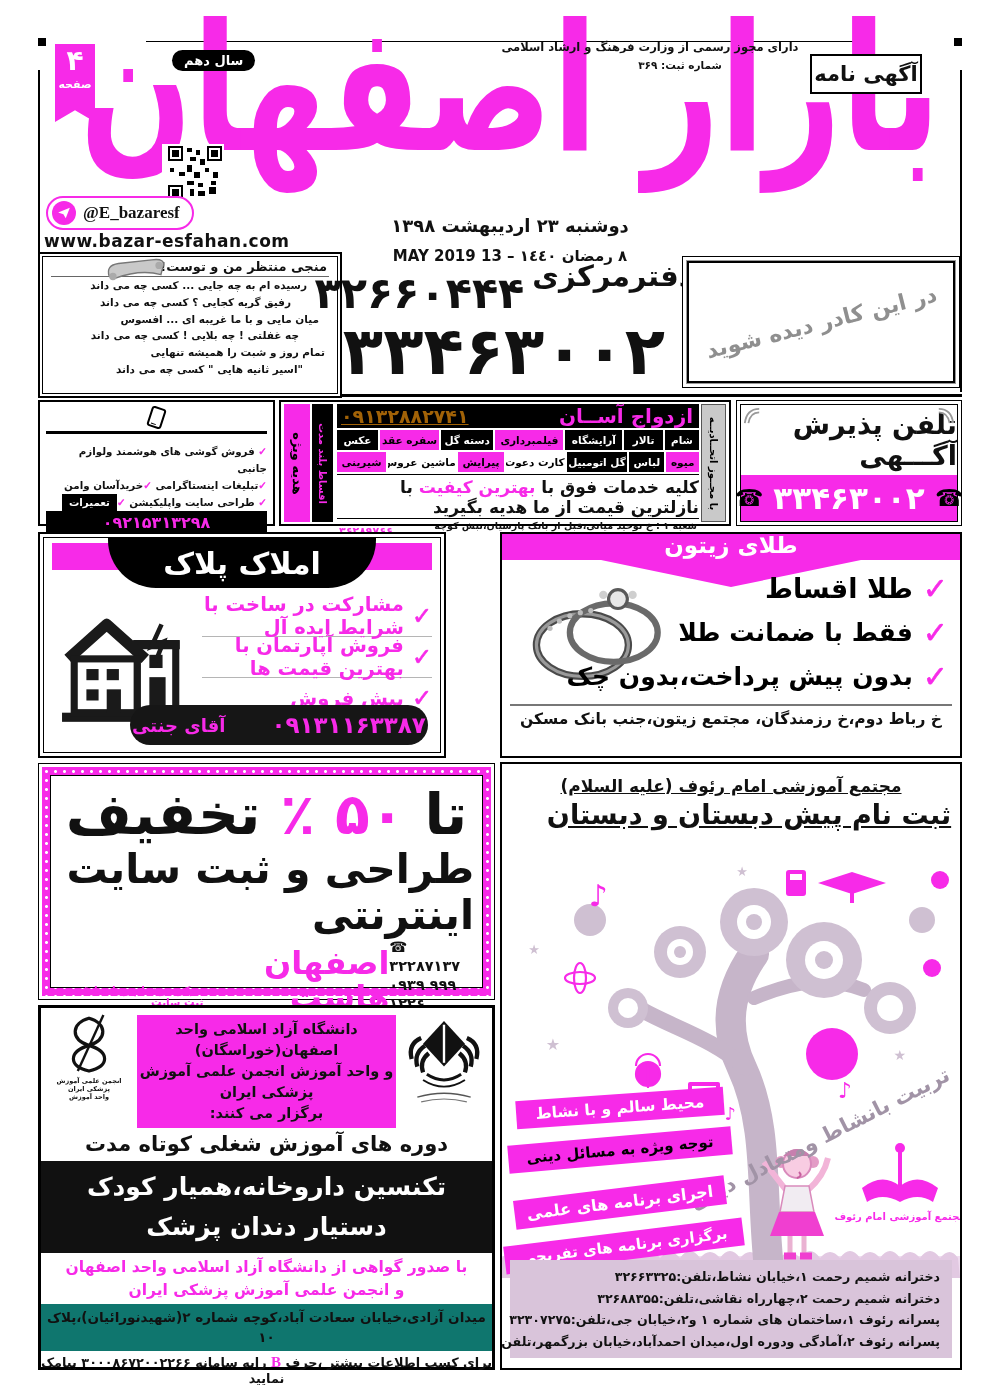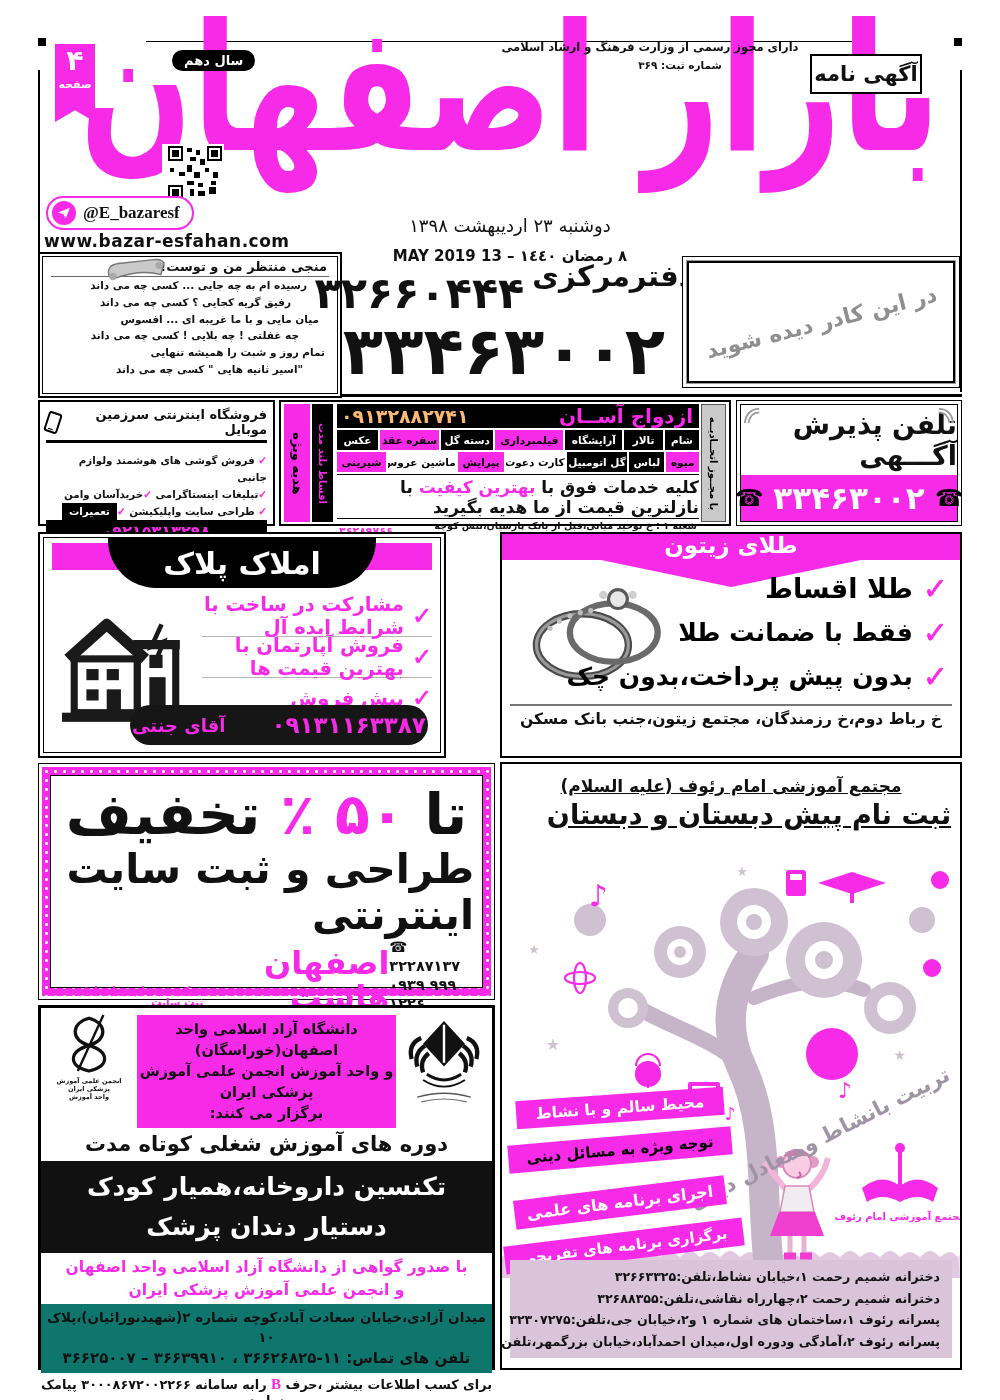--- a/index.html
+++ b/index.html
@@ -21,21 +21,21 @@
   .license{position:absolute;left:500px;top:40px;width:300px;text-align:center;font-size:11.5px;font-weight:bold;z-index:2;}
   .regno{position:absolute;left:560px;top:59px;width:240px;text-align:center;font-size:10.5px;font-weight:bold;z-index:2;}
   .adtag{position:absolute;left:810px;top:54px;width:108px;height:36px;border:2px solid #000;background:#fff;
          display:flex;align-items:center;justify-content:center;font-size:21px;font-weight:bold;z-index:2;}
   .qr{position:absolute;left:162px;top:144px;width:58px;height:58px;background:#fff;padding:2px;z-index:2;}
   .tg-pill{position:absolute;left:46px;top:196px;height:30px;display:flex;direction:ltr;align-items:center;gap:7px;
            border:2px solid var(--mag);border-radius:18px;background:#fff;padding:0 12px 0 4px;z-index:3;}
   .tg-circle{width:24px;height:24px;border-radius:50%;background:var(--mag);display:flex;align-items:center;justify-content:center;}
   .tg-text{font-family:"Liberation Serif","DejaVu Serif",serif;font-weight:bold;font-size:17px;}
   .site{position:absolute;left:44px;top:231px;font-weight:bold;font-size:17px;direction:ltr;letter-spacing:.5px;z-index:3;}
-  .date-fa{position:absolute;left:350px;top:215px;width:320px;text-align:center;font-size:18px;font-weight:normal;z-index:3;}
+  .date-fa{position:absolute;left:350px;top:215px;width:320px;text-align:center;font-size:18px;font-weight:bold;z-index:3;}
   .date-mix{position:absolute;left:350px;top:247px;width:320px;text-align:center;font-size:15px;font-weight:bold;z-index:3;}
   
   .poem{position:absolute;left:38px;top:252px;width:296px;height:138px;border:2px solid #000;background:#fff;padding:2px;z-index:3;}
   .poem-in{border:1px solid #000;height:100%;box-sizing:border-box;padding:2px 8px;position:relative;}
   .poem-title{font-size:13px;font-weight:bold;text-align:right;padding-right:2px;border-bottom:1px solid #666;padding-bottom:2px;}
   .poem-scroll{position:absolute;left:60px;top:1px;width:66px;height:24px;}
   .poem-line{font-size:10.5px;font-weight:bold;line-height:16.8px;white-space:nowrap;}
   
   .office{position:absolute;left:338px;top:268px;width:332px;height:50px;display:flex;direction:rtl;
           align-items:center;justify-content:center;gap:8px;z-index:3;}
@@ -71,21 +71,21 @@
   .vstrip span{transform:rotate(90deg);white-space:nowrap;font-weight:bold;}
   .strip-gift{left:3px;width:26px;background:var(--mag);color:#000;}
   .strip-gift span{font-size:13px;}
   .strip-inst{left:31px;width:21px;background:#000;color:var(--mag);}
   .strip-inst span{font-size:10px;}
   .strip-lic{right:3px;width:23px;background:#c9c9c9;color:#000;border:1px solid #555;}
   .strip-lic span{font-size:10px;}
   .mar-main{position:absolute;left:56px;right:30px;top:2px;bottom:2px;display:flex;flex-direction:column;}
   .mar-head{background:#000;height:29px;display:flex;align-items:center;}
   .mar-title{flex:1.1;color:var(--mag);font-size:20px;font-weight:bold;text-align:right;padding-right:6px;}
-  .mar-phone{flex:1;color:#fdba74;font-size:19px;font-weight:bold;text-align:left;padding-left:4px;direction:ltr;}
+  .mar-phone{flex:1;color:#a16207;font-size:19px;font-weight:bold;text-align:left;padding-left:4px;direction:ltr;text-decoration:underline;}
   .mar-grid{display:grid;direction:rtl;gap:2px;margin-top:2px;}
   .g1{grid-template-columns:.75fr .85fr 1.25fr 1.5fr 1.15fr 1.3fr .9fr;}
   .g2{grid-template-columns:.7fr .75fr 1.3fr 1.25fr 1fr 1.45fr 1.05fr;}
   .cell{font-size:10.5px;font-weight:bold;text-align:center;line-height:20px;height:20px;overflow:hidden;white-space:nowrap;}
   .c-dark{background:#000;color:#fff;}
   .c-pink{background:var(--mag);color:#000;}
   .c-light{background:#fff;color:#000;}
   .mar-quality{font-size:17px;font-weight:bold;text-align:right;border-top:1px solid #000;margin-top:2px;padding:2px 0 1px;}
   .hl{color:var(--mag);}
   .mar-branch{display:flex;justify-content:space-between;align-items:center;font-size:9.6px;font-weight:bold;
@@ -278,21 +278,20 @@
   <div class="framebox">
     <div class="framebox-in">
       <span>در این کادر دیده شوید</span>
     </div>
   </div>
 
   <div class="hr1"></div>
 
   <div class="mobile">
     <div class="m-title">
-      <span>فروشگاه اینترنتی سرزمین موبایل</span>
       <span class="m-phone-icon"></span>
     </div>
     <div class="m-feats">
       <div><span class="chk">✓</span> <span>فروش گوشی های هوشمند ولوازم جانبی</span></div>
       <div><span class="chk">✓</span><span>تبلیغات اینستاگرامی</span> <span class="chk">✓</span><span>خریدآسان وامن</span></div>
       <div><span class="chk">✓</span> <span>طراحی سایت واپلیکیشن</span> <span class="chk">✓</span><span class="chip">تعمیرات</span></div>
     </div>
     <div class="m-phone">۰۹۲۱۵۳۱۳۲۹۸</div>
     <div class="m-urls">
       <div class="m-url" style="flex:1.25;">instaamin.com</div>
@@ -592,21 +591,20 @@
     <div class="uni-black">
       <div>تکنسین داروخانه،همیار کودک</div>
       <div>دستیار دندان پزشک</div>
     </div>
     <div class="uni-cert">
       <div>با صدور گواهی از دانشگاه آزاد اسلامی واحد اصفهان</div>
       <div>و انجمن علمی آموزش پزشکی ایران</div>
     </div>
     <div class="uni-gray">
       <div class="uni-addr">میدان آزادی،خیابان سعادت آباد،کوچه شماره ۲(شهیدنورائیان)،پلاک ۱۰</div>
-      <div class="uni-phones">تلفن های تماس: ۱۱-۳۶۶۲۶۸۲۵ ، ۳۶۶۳۹۹۱۰ – ۳۶۶۲۵۰۰۷</div>
     </div>
     <div class="uni-sms">
       <span>برای کسب اطلاعات بیشتر ،حرف </span><span class="B">B</span><span> رابه سامانه ۳۰۰۰۸۶۷۲۰۰۲۲۶۶ پیامک نمایید</span>
     </div>
 
   </div>
 
 </div>
 
 </body></html>

